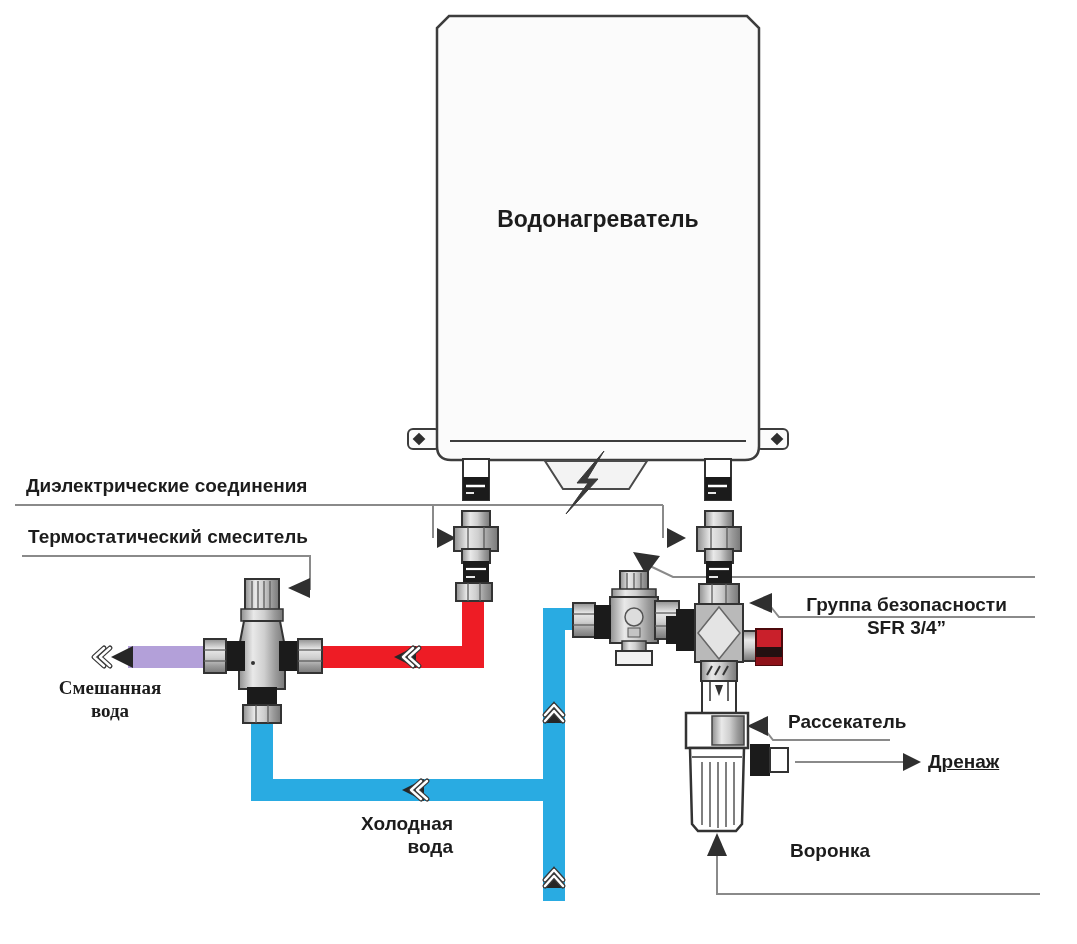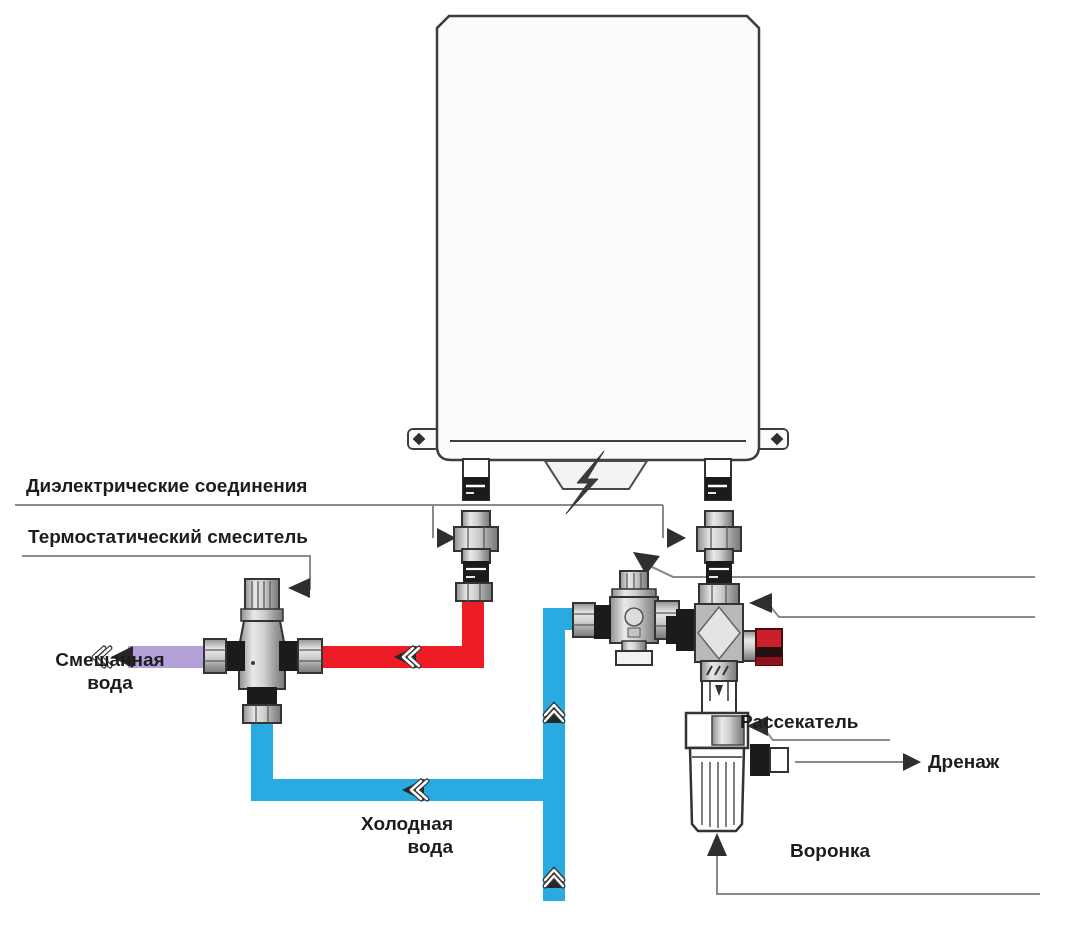--- a/index.html
+++ b/index.html
@@ -274,31 +274,33 @@
       <line x1="718" y1="762" x2="718" y2="828" stroke="#555" stroke-width="1.5"></line>
       <line x1="726" y1="762" x2="726" y2="827" stroke="#555" stroke-width="1.5"></line>
       <line x1="734" y1="762" x2="734" y2="825" stroke="#555" stroke-width="1.5"></line>
       <g>
         <rect class="blackpart" x="750" y="744" width="20" height="32"></rect>
         <rect x="770" y="748" width="18" height="24" fill="#ffffff" stroke="#333" stroke-width="2"></rect>
       </g>
     </g>
   </svg>
 
+  <div class="lbl title center" style="left:448px;top:205px;width:300px;">Водонагреватель</div>
 
   <div class="lbl" style="left:28px;top:525px;">Термостатический смеситель</div>
 
   <div class="lbl" style="left:26px;top:474px;">Диэлектрические соединения</div>
 
 
-
-  <div class="lbl wrap" style="left:45px;top:648px;width:130px;">Смешанная вода</div>
+  <div class="lbl wrap" style="left:794px;top:593px;width:225px;">Группа безопасности SFR 3/4”</div>
+
+  <div class="lbl wrap" style="left:45px;top:676px;width:130px;font-family:Liberation Serif, serif;">Смешанная вода</div>
 
 
   <div class="lbl wrap" style="left:327px;top:812px;width:126px;text-align:right;">Холодная вода</div>
 
-  <div class="lbl" style="left:740px;top:710px;">Рассекатель</div>
-
-  <div class="lbl" style="left:928px;top:750px;">Дренаж</div>
+  <div class="lbl" style="left:788px;top:710px;">Рассекатель</div>
+
+  <div class="lbl" style="left:928px;top:750px;text-decoration:underline;">Дренаж</div>
 
   <div class="lbl" style="left:790px;top:839px;">Воронка</div>
 
 </div>
 
 </body></html>

